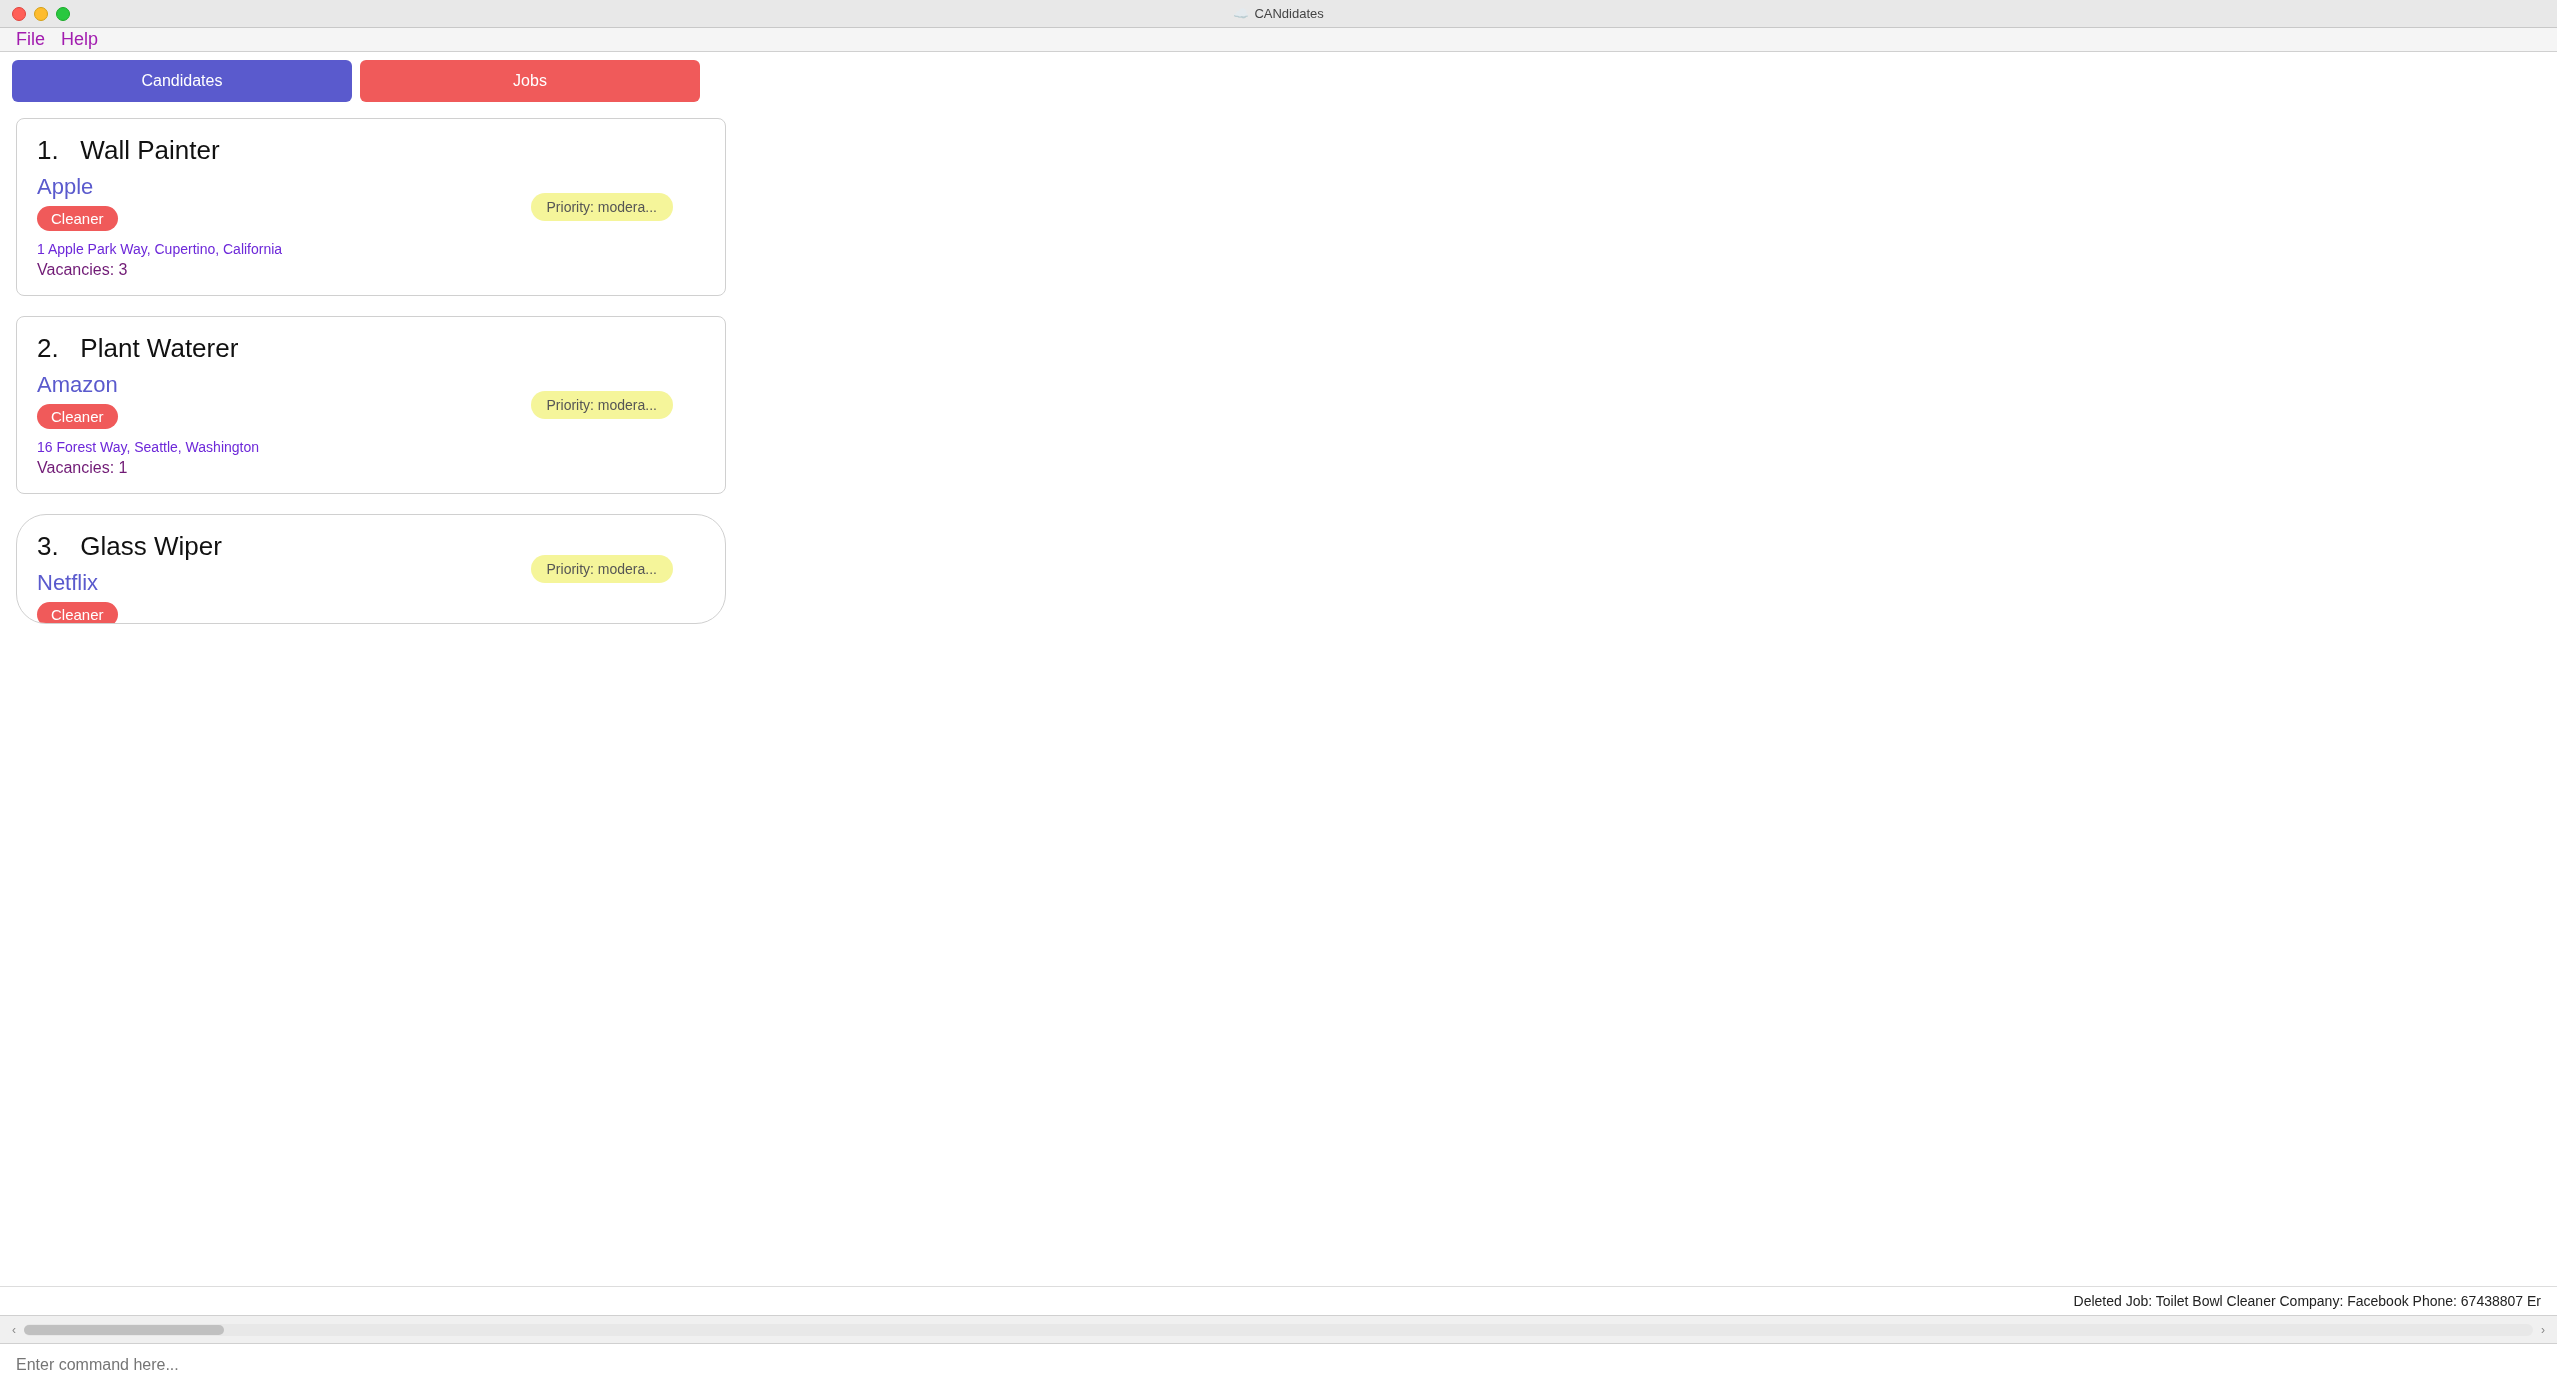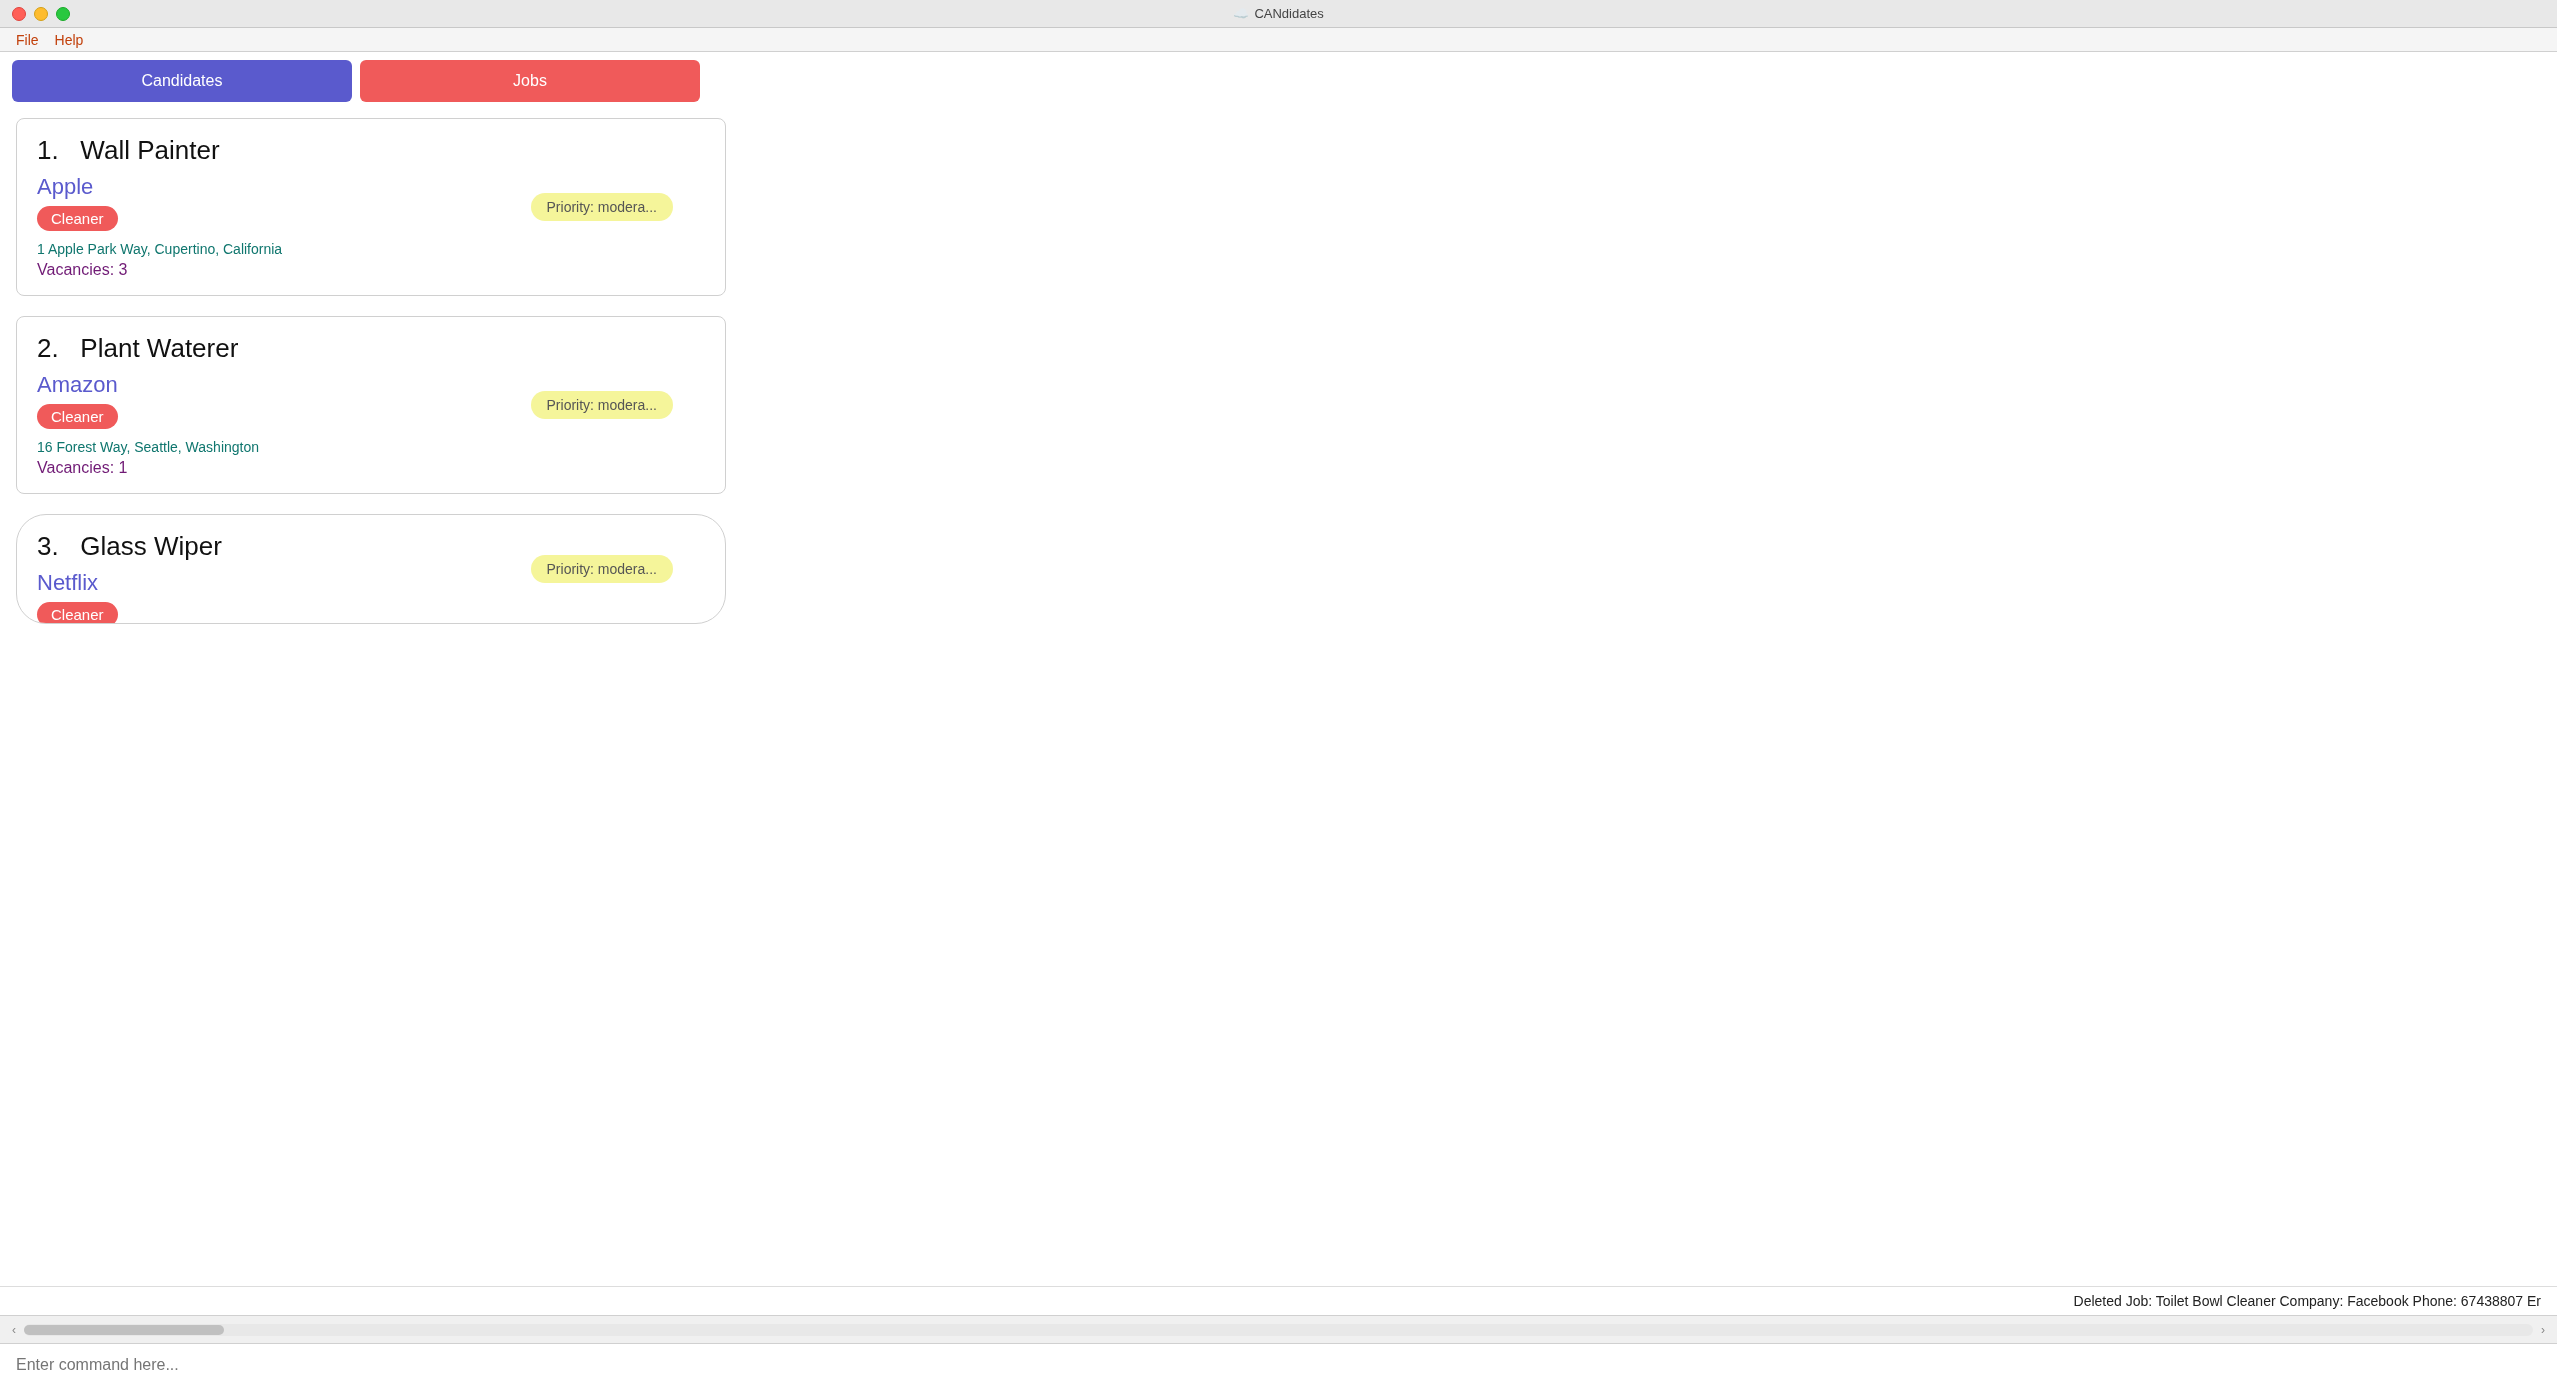--- a/index.html
+++ b/index.html
@@ -62,22 +62,22 @@
       background: #f5f5f5;
       height: 24px;
       display: flex;
       align-items: center;
       padding: 0 8px;
       border-bottom: 1px solid #d0d0d0;
       flex-shrink: 0;
     }
 
     .menu-item {
-      font-size: 14px;
-      color: #c2410c;
+      font-size: 18px;
+      color: #a21caf;
       padding: 2px 8px;
       cursor: pointer;
       border-radius: 3px;
     }
 
     
     .main-content {
       background: #ffffff;
       flex: 1;
       display: flex;
@@ -180,21 +180,21 @@
       background: #f5f59a;
       color: #555;
       padding: 6px 16px;
       border-radius: 20px;
       font-size: 14px;
       white-space: nowrap;
     }
 
     .job-address {
       font-size: 14px;
-      color: #0f766e;
+      color: #6d28d9;
       margin-bottom: 4px;
     }
 
     .job-vacancies {
       font-size: 16px;
       color: #701a75;
     }
 
     
     .status-bar {

